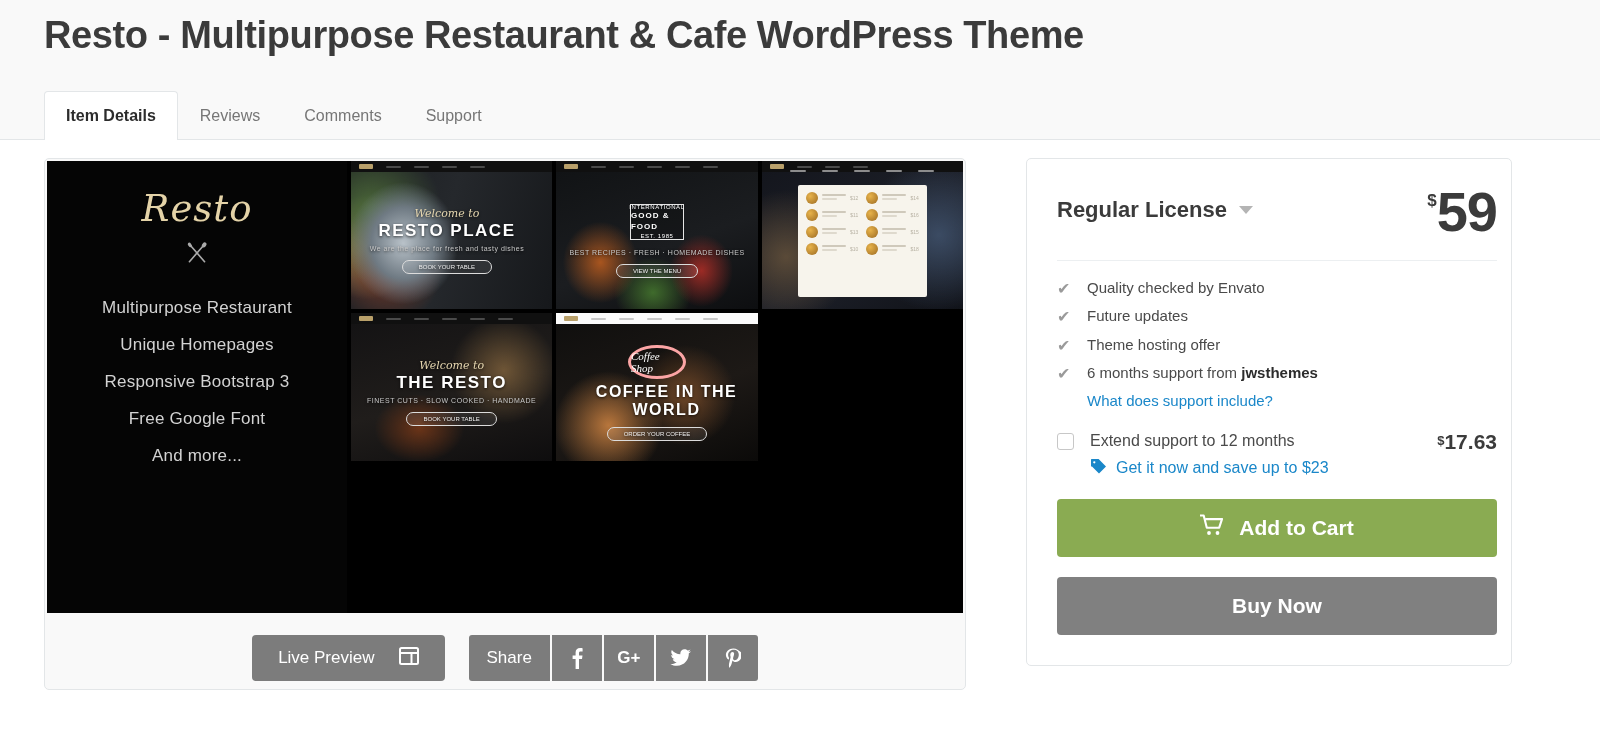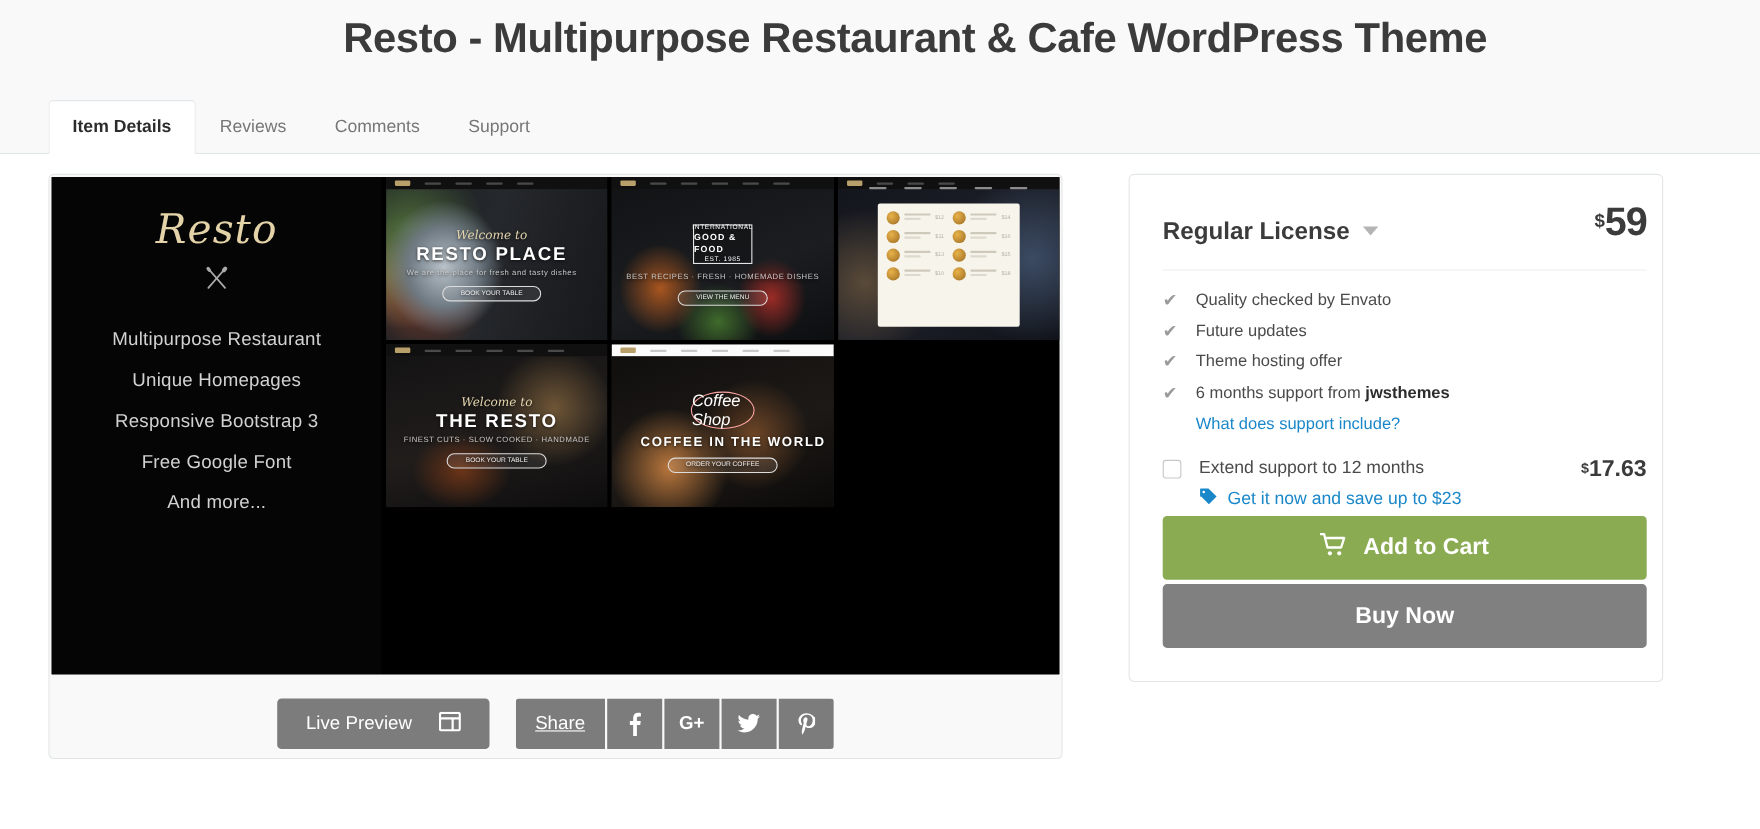--- a/index.html
+++ b/index.html
@@ -16,23 +16,22 @@
     border-bottom: 1px solid #e3e6e8;
     padding: 0;
     height: 140px;
     position: relative;
   }
   .page-title {
     font-size: 38px;
     font-weight: bold;
     color: #3b3b3b;
     letter-spacing: -0.4px;
-    padding: 14px 0 0 64px;
+    padding: 14px 0 0 44px;
     line-height: 1.15;
-    text-align: center;
   }
 
   
   .tabs {
     position: absolute;
     left: 44px;
     bottom: -1px;
     display: flex;
     align-items: flex-end;
   }
@@ -229,22 +228,22 @@
   
   .bg-coffee {
     position: absolute; inset: 11px 0 0 0;
     background:
       radial-gradient(circle at 26% 74%, #b8763c 0%, rgba(40,26,16,0) 30%),
       radial-gradient(circle at 64% 52%, #6d4526 0%, rgba(30,20,12,0) 34%),
       linear-gradient(160deg, #100f0e 0%, #1d1916 55%, #0b0a09 100%);
   }
   .coffee-emblem {
     width: 58px; height: 34px; border-radius: 50%;
-    border: 1px solid #fca5a5; display: flex; align-items: center; justify-content: center;
-    font-family: Liberation Sans, sans-serif; font-style: italic; font-size: 15px; color: #fff;
+    border: 3px solid #fca5a5; display: flex; align-items: center; justify-content: center;
+    font-family: Liberation Serif, serif; font-style: italic; font-size: 11px; color: #fff;
     background: rgba(0,0,0,.12);
   }
   
   .bg-burger {
     position: absolute; inset: 11px 0 0 0;
     background: #f6efe2;
   }
   .burger-art {
     position: absolute; right: 8%; top: 22%; width: 46%; height: 62%;
     background:
@@ -264,21 +263,21 @@
   }
   .live-preview-btn {
     background: #7c7c7c; color: #fff; border: none;
     border-radius: 4px; height: 46px; padding: 0 26px;
     font-size: 17px; display: flex; align-items: center; gap: 24px;
     cursor: pointer; font-family: inherit;
   }
   .share-group { display: flex; border-radius: 3px; overflow: hidden; gap: 2px; }
   .share-label {
     background: #7c7c7c; color: #fff; height: 46px; display: flex;
-    align-items: center; padding: 0 18px; font-size: 17px; text-decoration: underline;
+    align-items: center; padding: 0 18px; font-size: 17px;
   }
   .share-btn {
     background: #7c7c7c; color: #fff; width: 50px; height: 46px;
     display: flex; align-items: center; justify-content: center;
     cursor: pointer; font-size: 19px;
   }
 
   
   .purchase-card {
     border: 1px solid #e3e6e8;
@@ -287,21 +286,21 @@
     padding: 26px 14px 30px 30px;
   }
   .lic-row { display: flex; align-items: flex-start; justify-content: space-between; }
   .lic-name {
     font-size: 22px; font-weight: bold; color: #3b3b3b;
     display: flex; align-items: center; gap: 12px; padding-top: 12px;
   }
   .caret { width: 0; height: 0; border-left: 7px solid transparent; border-right: 7px solid transparent; border-top: 8px solid #b4b4b4; cursor: pointer; }
   .price-main { display: flex; align-items: flex-start; color: #3b3b3b; }
   .price-main .cur { font-size: 17px; font-weight: bold; margin-top: 6px; }
-  .price-main .amt { font-size: 36px; font-weight: bold; line-height: .95; letter-spacing: -1px; }
+  .price-main .amt { font-size: 56px; font-weight: bold; line-height: .95; letter-spacing: -1px; }
   .divider { height: 1px; background: #eceff1; margin: 22px 0 18px 0; }
   .feat { display: flex; align-items: flex-start; gap: 16px; margin-bottom: 9px; }
   .check { color: #9a9a9a; font-size: 16px; line-height: 1.2; width: 14px; flex: none; }
   .feat-txt { font-size: 15px; color: #4a4a4a; }
   .feat-txt b { color: #2c2c2c; }
   .support-link { font-size: 15px; color: #1a87c9; margin: 2px 0 12px 30px; cursor: pointer; display: block; }
   .extend-row { display: flex; align-items: center; gap: 16px; margin-top: 22px; }
   .cbox {
     width: 17px; height: 17px; border: 1px solid #c7c7c7; border-radius: 3px;
     background: #fff; cursor: pointer; flex: none;
@@ -309,21 +308,21 @@
   .extend-label { font-size: 16px; color: #4a4a4a; flex: 1; }
   .extend-price { display: flex; align-items: flex-start; color: #3b3b3b; }
   .extend-price .cur { font-size: 13px; font-weight: bold; margin-top: 2px; }
   .extend-price .amt { font-size: 21px; font-weight: bold; line-height: 1; }
   .promo { display: flex; align-items: center; gap: 9px; margin: 6px 0 0 33px; }
   .promo-txt { font-size: 16px; color: #1a87c9; cursor: pointer; }
   .btn {
     display: flex; align-items: center; justify-content: center; gap: 14px;
     width: 100%; height: 58px; border: none; border-radius: 4px;
     font-size: 21px; font-weight: bold; color: #fff; cursor: pointer;
-    font-family: inherit; margin-top: 4px;
+    font-family: inherit; margin-top: 20px;
   }
   .btn-cart { background: #8aab52; }
   .btn-buy { background: #808080; }
 </style>
 </head>
 <body>
 
 <div class="header-band">
   <h1 class="page-title">Resto - Multipurpose Restaurant &amp; Cafe WordPress Theme</h1>
   <div class="tabs">
@@ -512,21 +511,21 @@
               <i class="brand"></i>
                 <i></i>
                 <i></i>
                 <i></i>
                 <i></i>
                 <i></i>
             </div>
             <div class="thumb-body" style="flex-direction:column;">
               <div class="coffee-emblem">Coffee Shop</div>
               <div class="thumb-cap" style="margin-top:4px;">
-                <span class="big" style="font-size:12px;margin-left:19px;">COFFEE IN THE WORLD</span>
+                <span class="big" style="font-size:16px;margin-left:19px;">COFFEE IN THE WORLD</span>
                 <span class="thumb-btn">ORDER YOUR COFFEE</span>
               </div>
             </div>
           </div>
 
 
         </div>
       </div>
 
       <div class="action-row">

